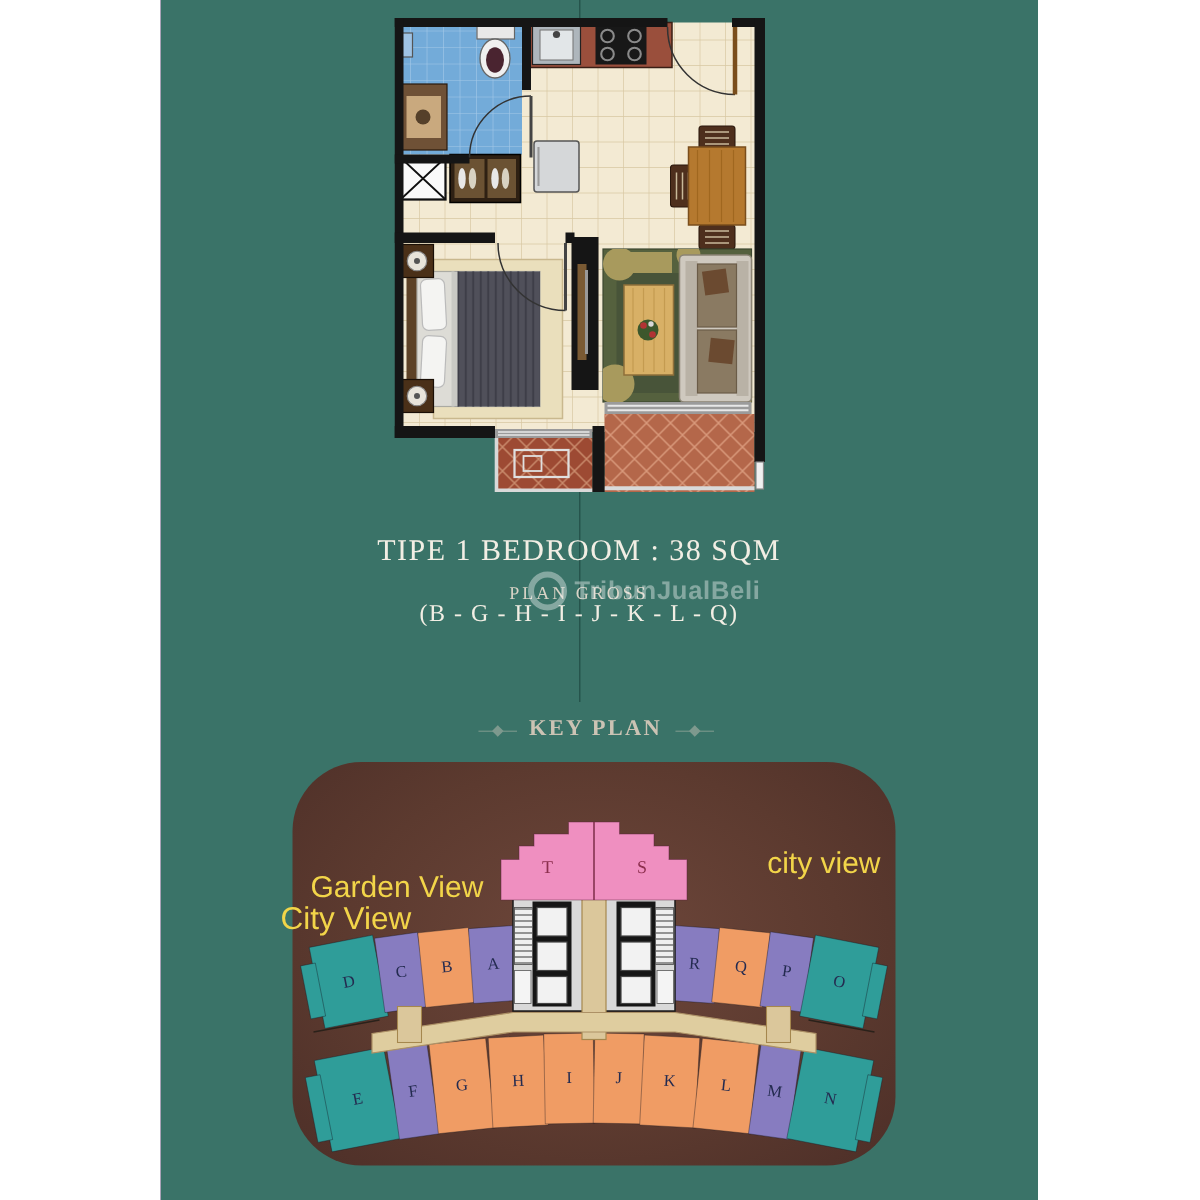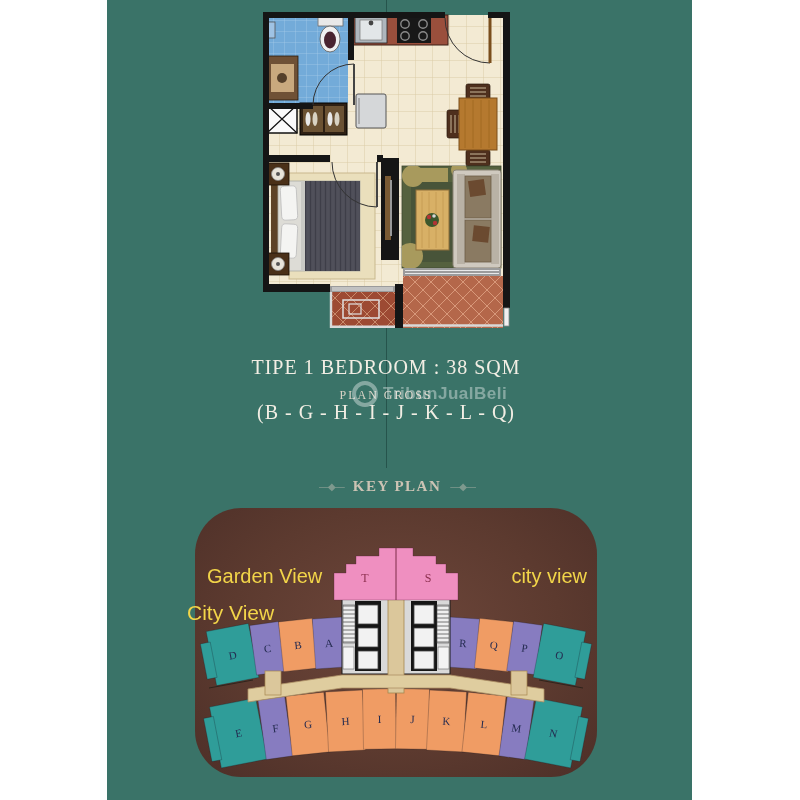--- a/index.html
+++ b/index.html
@@ -8,32 +8,32 @@
   .sidebar{position:absolute;top:0;height:800px;background:#ffffff;}
   .sidebar.left{left:0;width:107px;}
   .sidebar.right{left:692px;width:108px;}
   .canvas{position:absolute;left:107px;top:0;width:585px;height:800px;background:#3a7368;}
   .vline{position:absolute;left:386px;top:0;width:1px;height:468px;background:rgba(12,44,38,.42);}
   .floorplan{position:absolute;left:263px;top:10px;}
   .title-block div{position:absolute;left:386px;transform:translateX(-50%);
     font-family:"Liberation Serif",serif;color:#f2eee4;white-space:nowrap;text-align:center;}
   .t1{top:356px;font-size:20px;letter-spacing:1px;}
   .t2{top:388px;font-size:12px;letter-spacing:2px;color:#d9d3c6 !important;}
-  .t3{top:401px;font-size:20px;letter-spacing:1px;}
+  .t3{top:401px;font-size:16px;letter-spacing:1px;}
   .watermark{position:absolute;left:352px;top:381px;display:flex;align-items:center;gap:5px;opacity:.38;}
   .wm-ring{width:26px;height:26px;border:4px solid #fff;border-radius:50%;box-sizing:border-box;flex:none;}
   .wm-text{color:#fff;font-weight:bold;font-size:17px;letter-spacing:.5px;}
   .keyplan-head{position:absolute;left:397px;top:478px;transform:translateX(-50%);
     display:flex;align-items:center;gap:9px;white-space:nowrap;}
   .keyplan-head .kp{font-family:"Liberation Serif",serif;font-size:15px;letter-spacing:1.5px;color:#ccc3b4;font-weight:bold;}
   .orn{color:#90a398;font-size:10px;letter-spacing:-1px;opacity:.8;}
   .keyplan-box{position:absolute;left:195px;top:508px;width:402px;height:269px;border-radius:46px;
     background:radial-gradient(ellipse at 50% 45%, #6e473b 0%, #5c3a2f 58%, #4d2f28 100%);}
   .kp-label{position:absolute;color:#f2d549;font-size:20px;white-space:nowrap;}
-  .kp-garden{left:12px;top:57px;}
+  .kp-garden{left:12px;top:73px;}
   .kp-cityl{left:-8px;top:93px;font-size:21px;}
   .kp-cityr{right:10px;top:57px;}
   .kp-svg{position:absolute;left:0;top:0;}
   svg text{user-select:none;}
 </style>
 </head>
 <body>
 
 <div class="page">
   <div class="canvas"></div>

